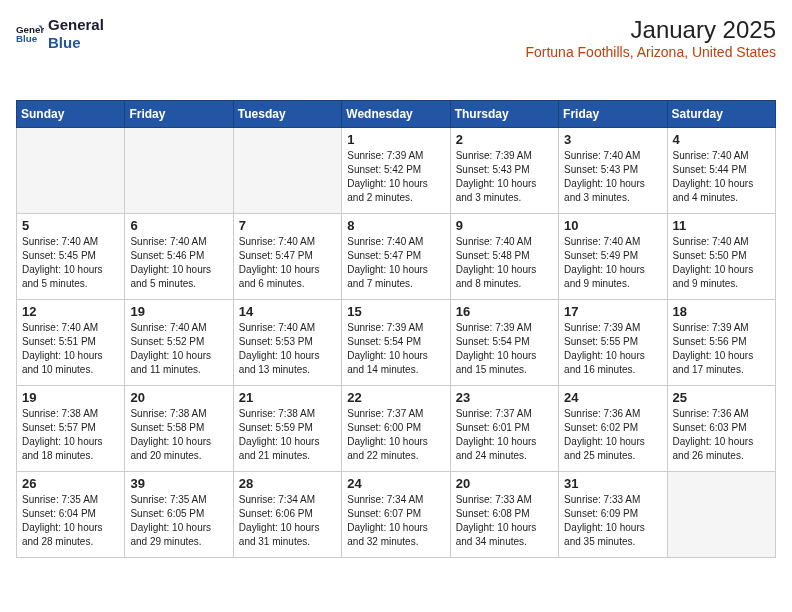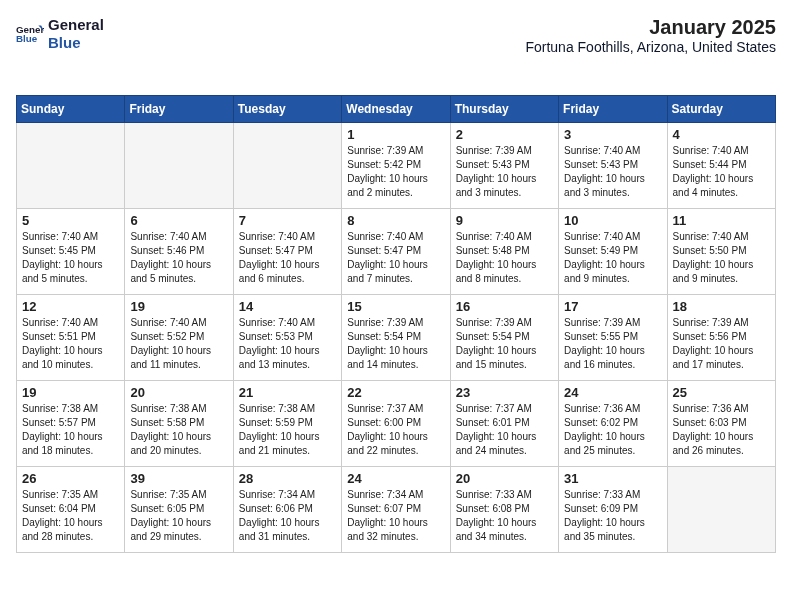--- a/index.html
+++ b/index.html
@@ -22,28 +22,28 @@
       gap: 4px;
     }
     .logo-icon {
       width: 28px;
       height: 28px;
     }
     .title-block {
       text-align: right;
     }
     .calendar-title {
-      font-size: 20px;
-      font-weight: bold;
+      font-size: 24px;
+      font-weight: normal;
       color: #222;
       text-align: right;
     }
     .calendar-subtitle {
       font-size: 14px;
-      color: #0f172a;
+      color: #c2410c;
     }
     .calendar-table {
       width: 100%;
       border-collapse: collapse;
       border: 1px solid #ccc;
       margin-top: 40px;
     }
     .calendar-table th {
       background: #2255a4;
       color: #fff;

